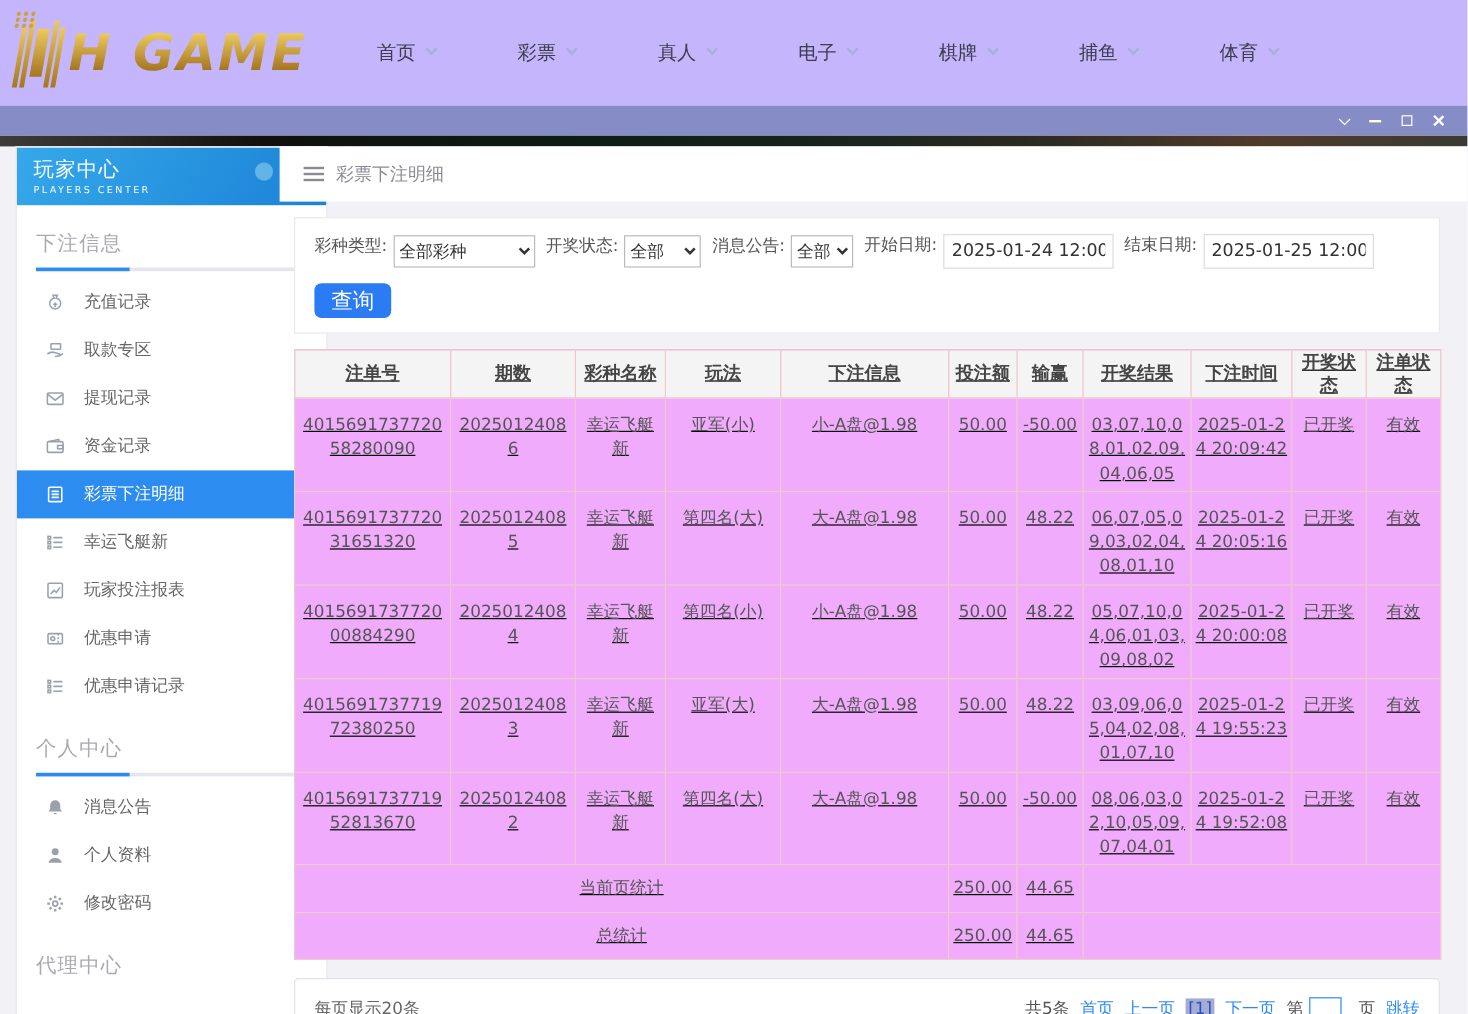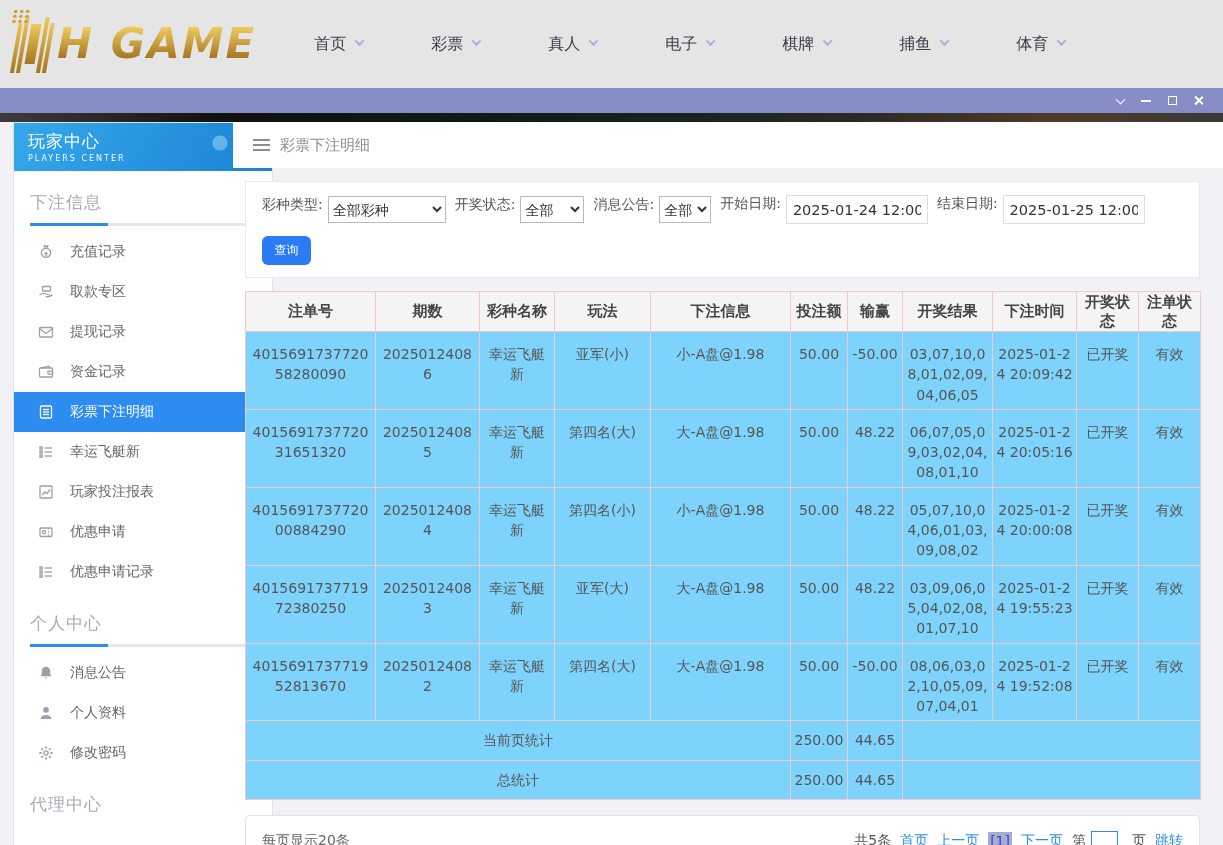--- a/index.html
+++ b/index.html
@@ -1,20 +1,20 @@
 <!DOCTYPE html>
 <html><head>
 <meta charset="utf-8">
 <style>
   * { margin:0; padding:0; box-sizing:border-box; }
   html,body { width:1223px; height:845px; overflow:hidden; }
   body { font-family:"DejaVu Sans","Liberation Sans",sans-serif; background:#ffffff; position:relative; }
 
   
-  .site-header { height:88px; background:#e5e5e5; display:flex; align-items:center; padding-left:15px; }
+  .site-header { height:88px; background:#c4b5fd; display:flex; align-items:center; padding-left:15px; }
   .logo { display:flex; align-items:center; cursor:pointer; }
   .logo-mark { display:flex; align-items:flex-end; gap:2px; height:58px; margin-right:6px; transform:skewX(-10deg); position:relative; }
   .logo-mark .bar { width:4px; background:linear-gradient(180deg,#ecca5e,#a5761f); }
   .logo-mark .b1{height:50px;} .logo-mark .b2{height:56px;} .logo-mark .b3{height:40px; width:10px; margin:0 1px; align-self:center;}
   .logo-mark .b4{height:56px;} .logo-mark .b5{height:50px;}
   .logo-mark .dots { position:absolute; left:-8px; top:-6px; width:18px; height:16px;
     background:
       radial-gradient(circle 1.5px, #caa13a 1.5px, transparent 2px) 0 0/6px 5px; }
   .logo-text { font-size:42px; font-weight:800; font-style:italic; letter-spacing:2px; color:#b98a28; line-height:1; }
   @supports ((-webkit-background-clip:text) or (background-clip:text)) {
@@ -66,24 +66,24 @@
   .crumb-title { font-size:15px; color:#8b8b95; }
   .panels { padding:13px 23px 0 12px; }
 
   .filter-panel { background:#fff; border:1px solid #e8e8ee; padding:13px 16px 12px 16px; }
   .filter-row { display:flex; align-items:center; }
   .f-label { font-size:14px; color:#555; margin-right:5px; white-space:nowrap; }
   .f-group { display:flex; margin-right:9px; }
   select { height:27px; border:1px solid #b9b9c2; background:#fff; font-size:14px; color:#333; font-family:inherit; }
   .sel-type { width:118px; } .sel-draw { width:64px; } .sel-order { width:52px; }
   .date-input { width:142px; height:29px; border:1px solid #dcdce2; font-size:14.5px; color:#333; padding:0 6px; font-family:inherit; }
-  .search-btn { margin-top:12px; width:49px; height:29px; background:#2b7bf5; color:#fff; border:none; border-radius:6px; font-size:12px; cursor:pointer; font-family:inherit; }
+  .search-btn { margin-top:12px; width:64px; height:29px; background:#2b7bf5; color:#fff; border:none; border-radius:6px; font-size:18px; cursor:pointer; font-family:inherit; }
 
   .table-wrap { margin-top:13px; }
-  table { width:955px; border-collapse:collapse; table-layout:fixed; background:#7dd3fc; }
+  table { width:955px; border-collapse:collapse; table-layout:fixed; background:#f0abfc;text-decoration:underline; }
   th,td { border:1px solid #f0caca; text-align:center; }
   th { height:40px; font-size:15px; font-weight:bold; color:#454545; background:#f4f4f4; padding:0 1px; }
   td { font-size:14px; color:#555; padding:12px 3px 4px 3px; vertical-align:top; word-break:break-all; line-height:1.45; }
   tr.data-row { height:76px; }
   tr.sum-row td { height:38px; padding:9px 3px; vertical-align:middle; }
   col.c0{width:130px;} col.c1{width:104px;} col.c2{width:75px;} col.c3{width:96px;} col.c4{width:140px;}
   col.c5{width:57px;} col.c6{width:55px;} col.c7{width:90px;} col.c8{width:84px;} col.c9{width:62px;} col.c10{width:62px;}
 
   .pager { margin-top:15px; width:955px; height:52px; background:#fff; border:1px solid #e2e2e8; border-radius:4px;
            display:flex; align-items:center; justify-content:space-between; padding:0 16px; }

